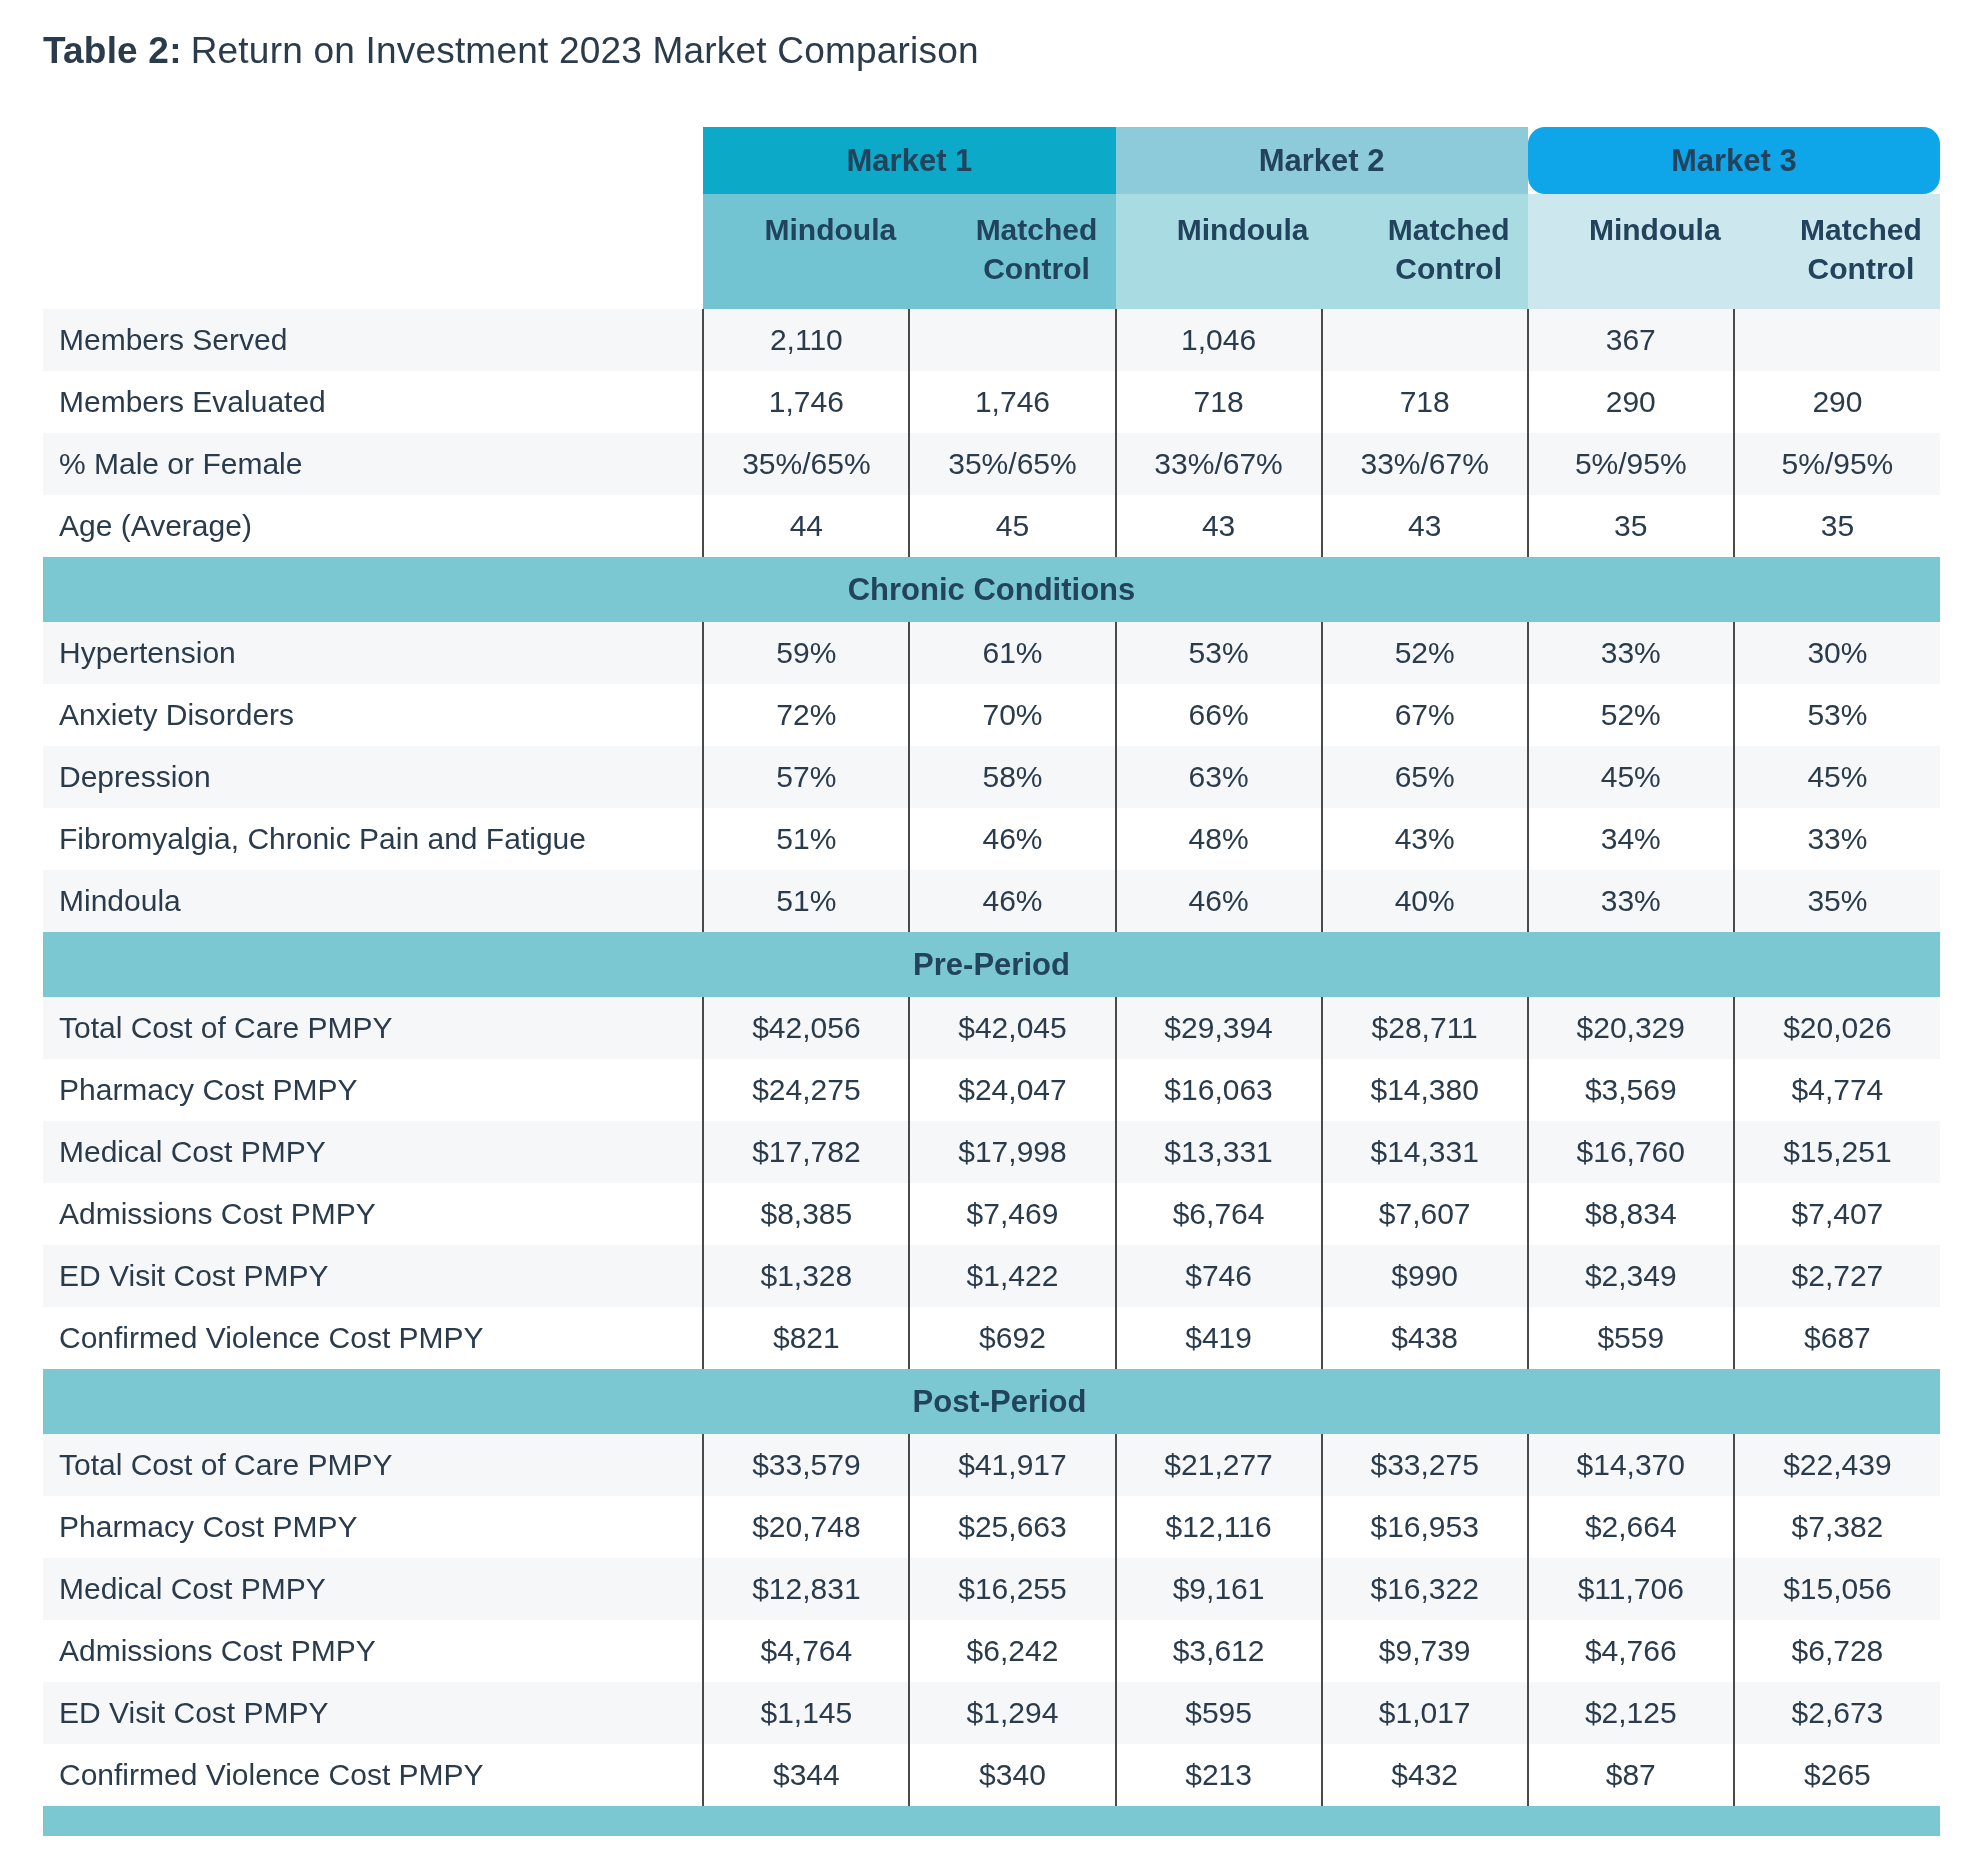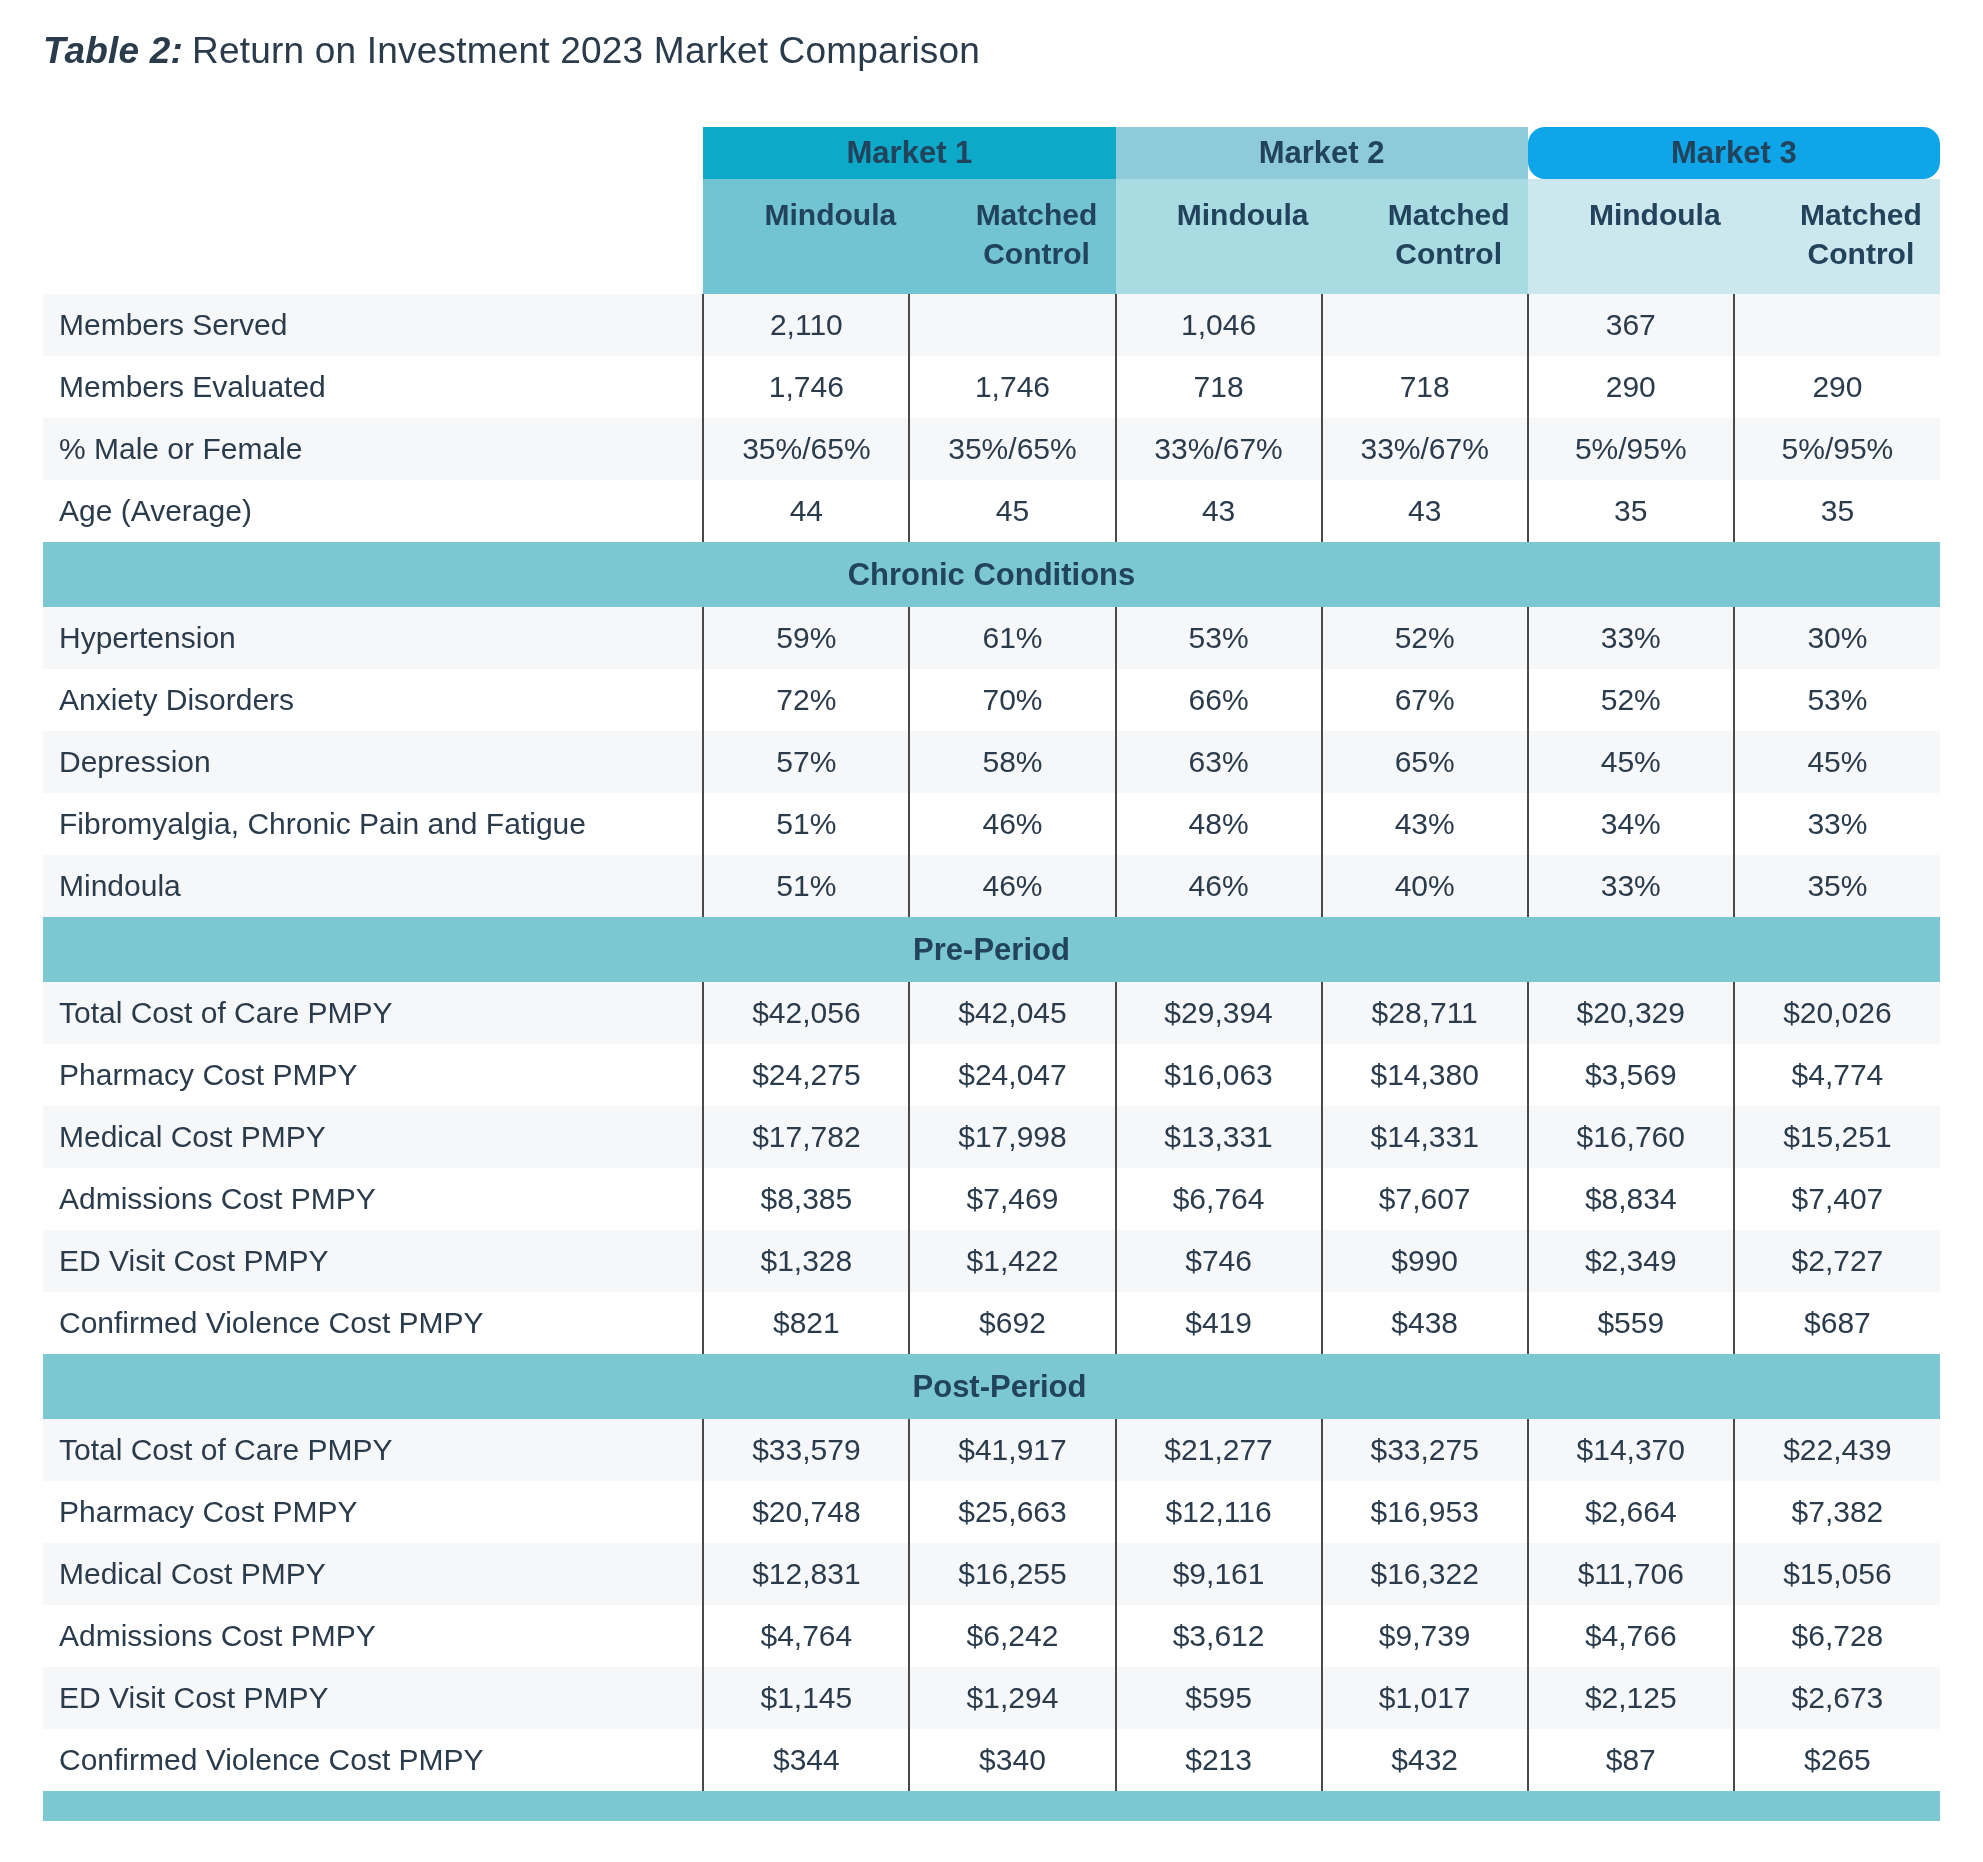--- a/index.html
+++ b/index.html
@@ -15,34 +15,34 @@
     -webkit-font-smoothing:antialiased;
   }
   .page{position:relative;width:1983px;height:1862px;overflow:hidden;}
   .title{
     margin:30px 0 0 43px;
     font-size:37px;
     font-weight:400;
     color:var(--text);
     letter-spacing:0.2px;
   }
-  .title .bold{font-weight:700;font-style:italic;}
+  .title .bold{font-weight:700;}
   .title .rest{margin-left:9px;}
   table.roi{
     border-collapse:collapse;
     table-layout:fixed;
     width:1897px;
     margin:55px 0 0 43px;
   }
   col.lbl{width:660px;}
   col.dat{width:206px;}
   th,td{padding:0;}
   th.corner{background:transparent;}
   th.market{
-    height:52px;
+    height:67px;
     font-size:31px;
     font-weight:700;
     text-align:center;
     vertical-align:middle;
     color:#22435c;
   }
   th.sub{
     height:99px;
     font-size:30px;
     font-weight:700;

